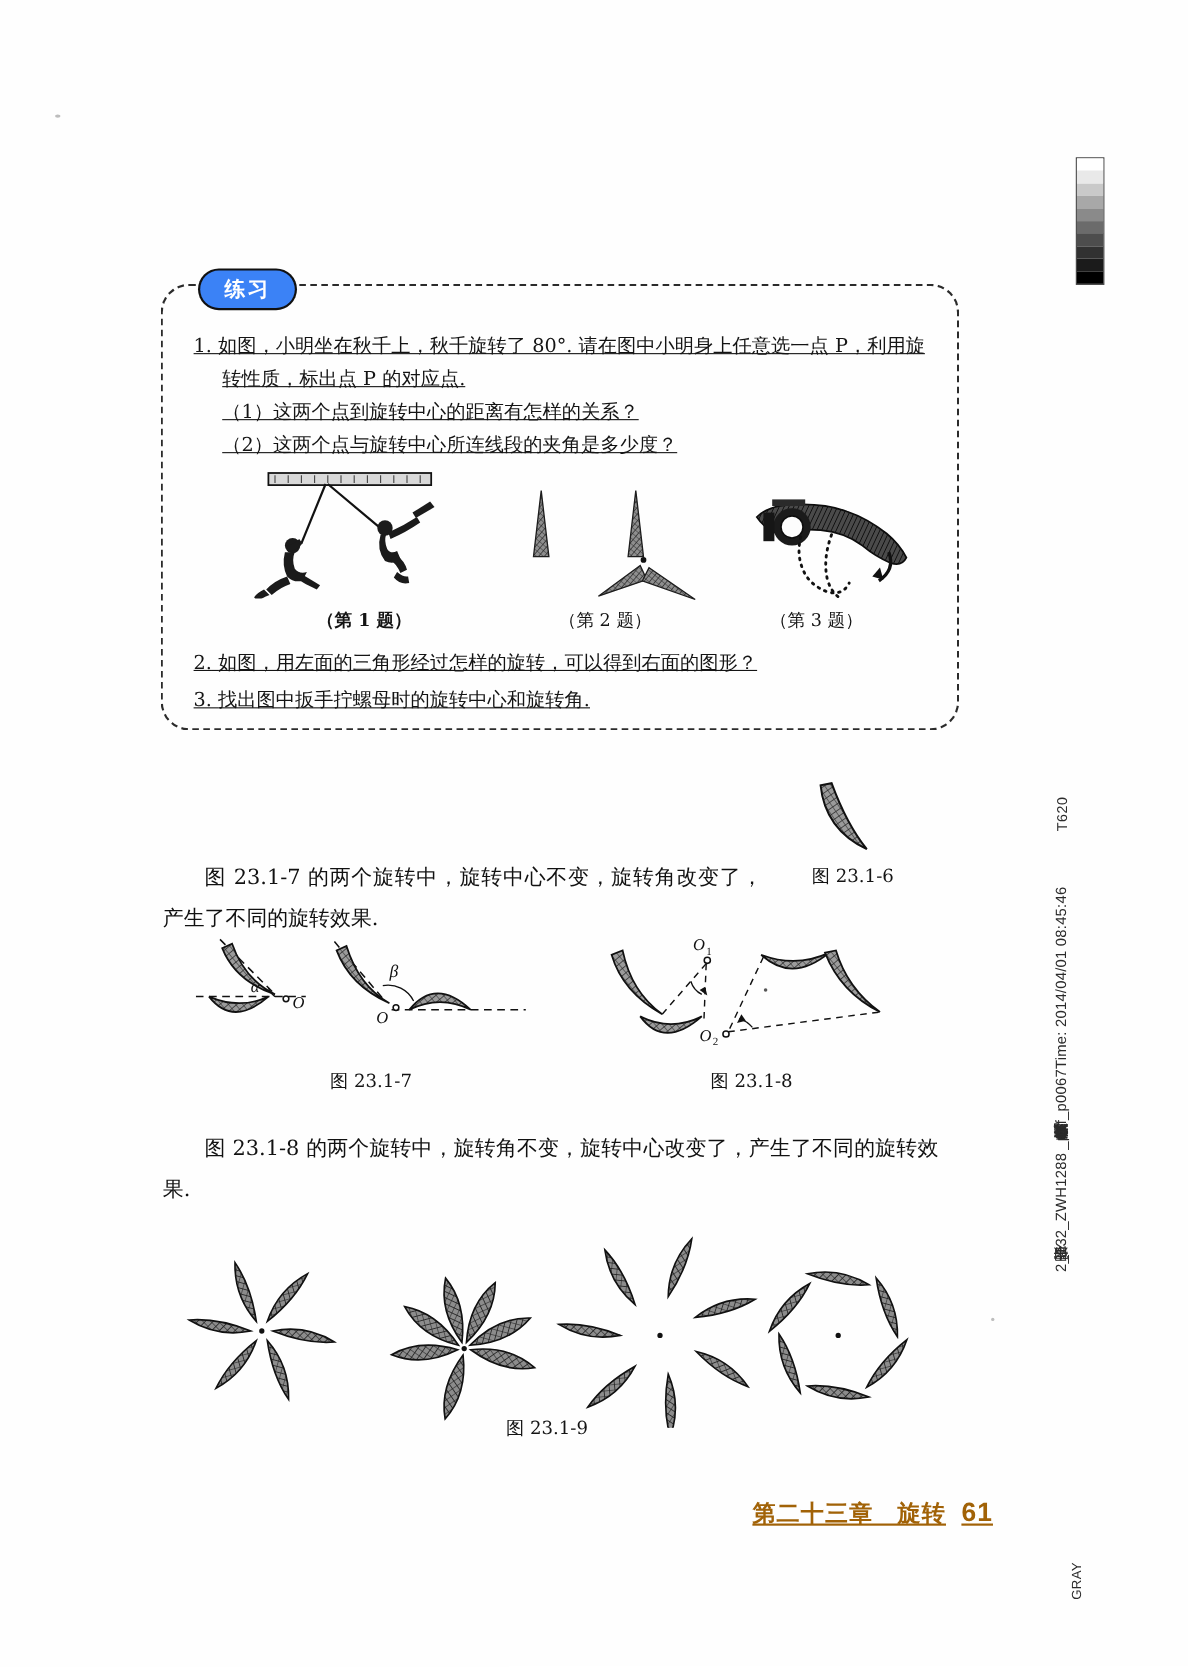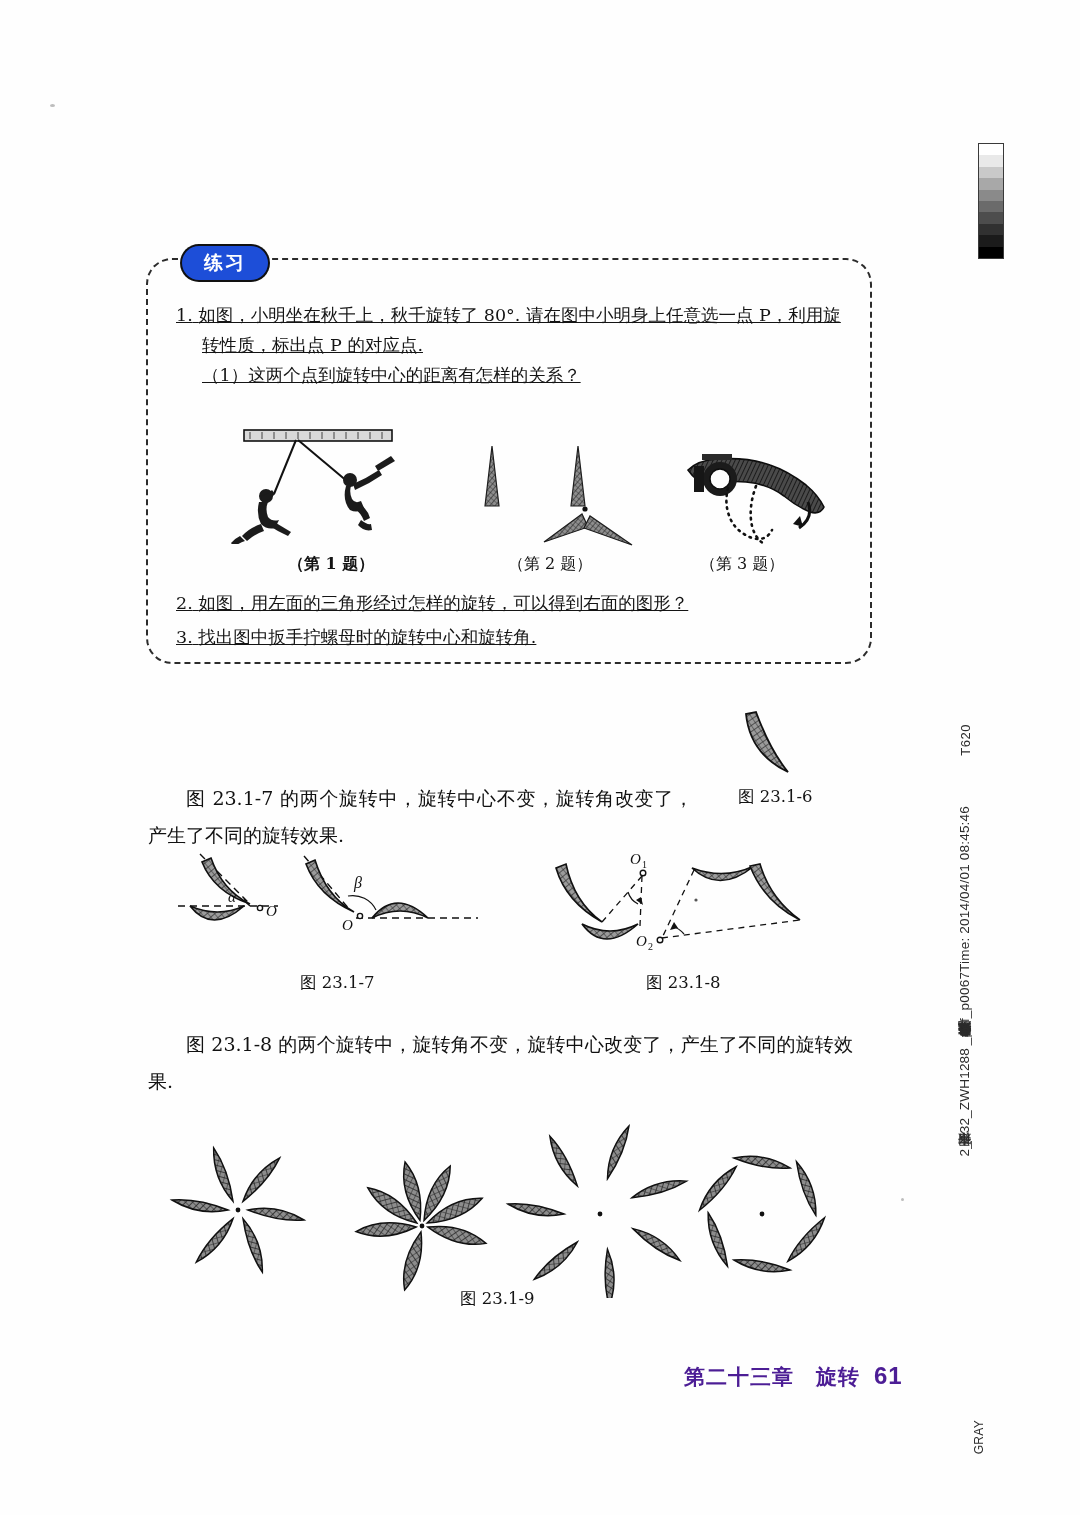--- a/index.html
+++ b/index.html
@@ -23,21 +23,21 @@
   .vert{position:absolute;writing-mode:vertical-rl;transform:rotate(180deg);
     font-family:"Liberation Sans","DejaVu Sans",sans-serif;color:#2b2b2b;white-space:nowrap;}
   #t620{left:958px;top:724px;font-size:13px;letter-spacing:.5px;}
   #wm-main{left:956px;top:806px;font-size:13.5px;letter-spacing:.2px;}
   #wm-gray{left:972px;top:1420px;font-size:12px;letter-spacing:.3px;}
 
   
   .exbox{position:absolute;left:146px;top:258px;width:722px;height:402px;
     border:2px dashed #2b2b2b;border-radius:26px;}
   .badge{position:absolute;left:182px;top:246px;width:86px;height:34px;
-    background:#1d4ed8;border-radius:17px;display:flex;align-items:center;justify-content:center;
+    background:#3b82f6;border-radius:17px;display:flex;align-items:center;justify-content:center;
     box-shadow:0 0 0 2px #111;}
   .badge span{color:#fff;font-family:"DejaVu Sans","Liberation Sans",sans-serif;
     font-size:19px;font-weight:700;letter-spacing:2px;}
 
   .q{position:absolute;font-size:17.5px;line-height:30px;color:#141414;
      font-family:"DejaVu Serif","Liberation Serif",serif;text-decoration:underline;}
 
   #q1{left:176px;top:300px;width:672px;text-indent:0;}
   #q1 .sub{display:block;padding-left:26px;}
   #q2{left:176px;top:588px;width:680px;}
@@ -52,22 +52,22 @@
   #p1{left:148px;top:706px;width:545px;text-indent:38px;}
   #p2{left:148px;top:780px;width:545px;text-indent:38px;}
   #p3{left:148px;top:1014px;width:705px;text-indent:38px;margin-top:12px;}
   #p4{left:148px;top:1088px;width:705px;text-indent:38px;}
 
   .cap{position:absolute;font-size:16.5px;color:#141414;
     font-family:"DejaVu Serif","Liberation Serif",serif;white-space:nowrap;}
 
   
   .footer{position:absolute;left:684px;top:1362px;font-size:21px;font-weight:700;
-    color:#4c1d95;font-family:"DejaVu Sans","Liberation Sans",sans-serif;letter-spacing:1px;
-    white-space:nowrap;}
+    color:#a16207;font-family:"DejaVu Sans","Liberation Sans",sans-serif;letter-spacing:1px;
+    white-space:nowrap;text-decoration:underline;}
   .footer .pg{font-size:24px;margin-left:14px;font-family:"Liberation Sans",sans-serif;}
 
   svg{display:block;}
   .fig{position:absolute;}
 </style>
 </head>
 <body>
 
 <div class="page">
 
@@ -95,20 +95,21 @@
   <div class="badge">
     <span>练习</span>
   </div>
 
   <div class="q" id="q1">
     <div style="text-indent:-26px;padding-left:26px;">
       <span>1.</span>
       <span>如图，小明坐在秋千上，秋千旋转了 80°. 请在图中小明身上任意选一点 P，利用旋转性质，标出点 P 的对应点.</span>
     </div>
     <span class="sub">（1）这两个点到旋转中心的距离有怎样的关系？</span>
+    <span class="sub">（2）这两个点与旋转中心所连线段的夹角是多少度？</span>
   </div>
 
   <div class="fig" style="left:228px;top:424px;">
     <svg width="220" height="120" viewBox="0 0 220 120">
 
       <rect x="16" y="6" width="148" height="11" fill="#d9d9d9" stroke="#111" stroke-width="1.6"></rect>
       <g stroke="#111" stroke-width="1" opacity=".75">
         <line x1="22" y1="8" x2="22" y2="15"></line>
           <line x1="34" y1="8" x2="34" y2="15"></line>
         <line x1="46" y1="8" x2="46" y2="15"></line>

